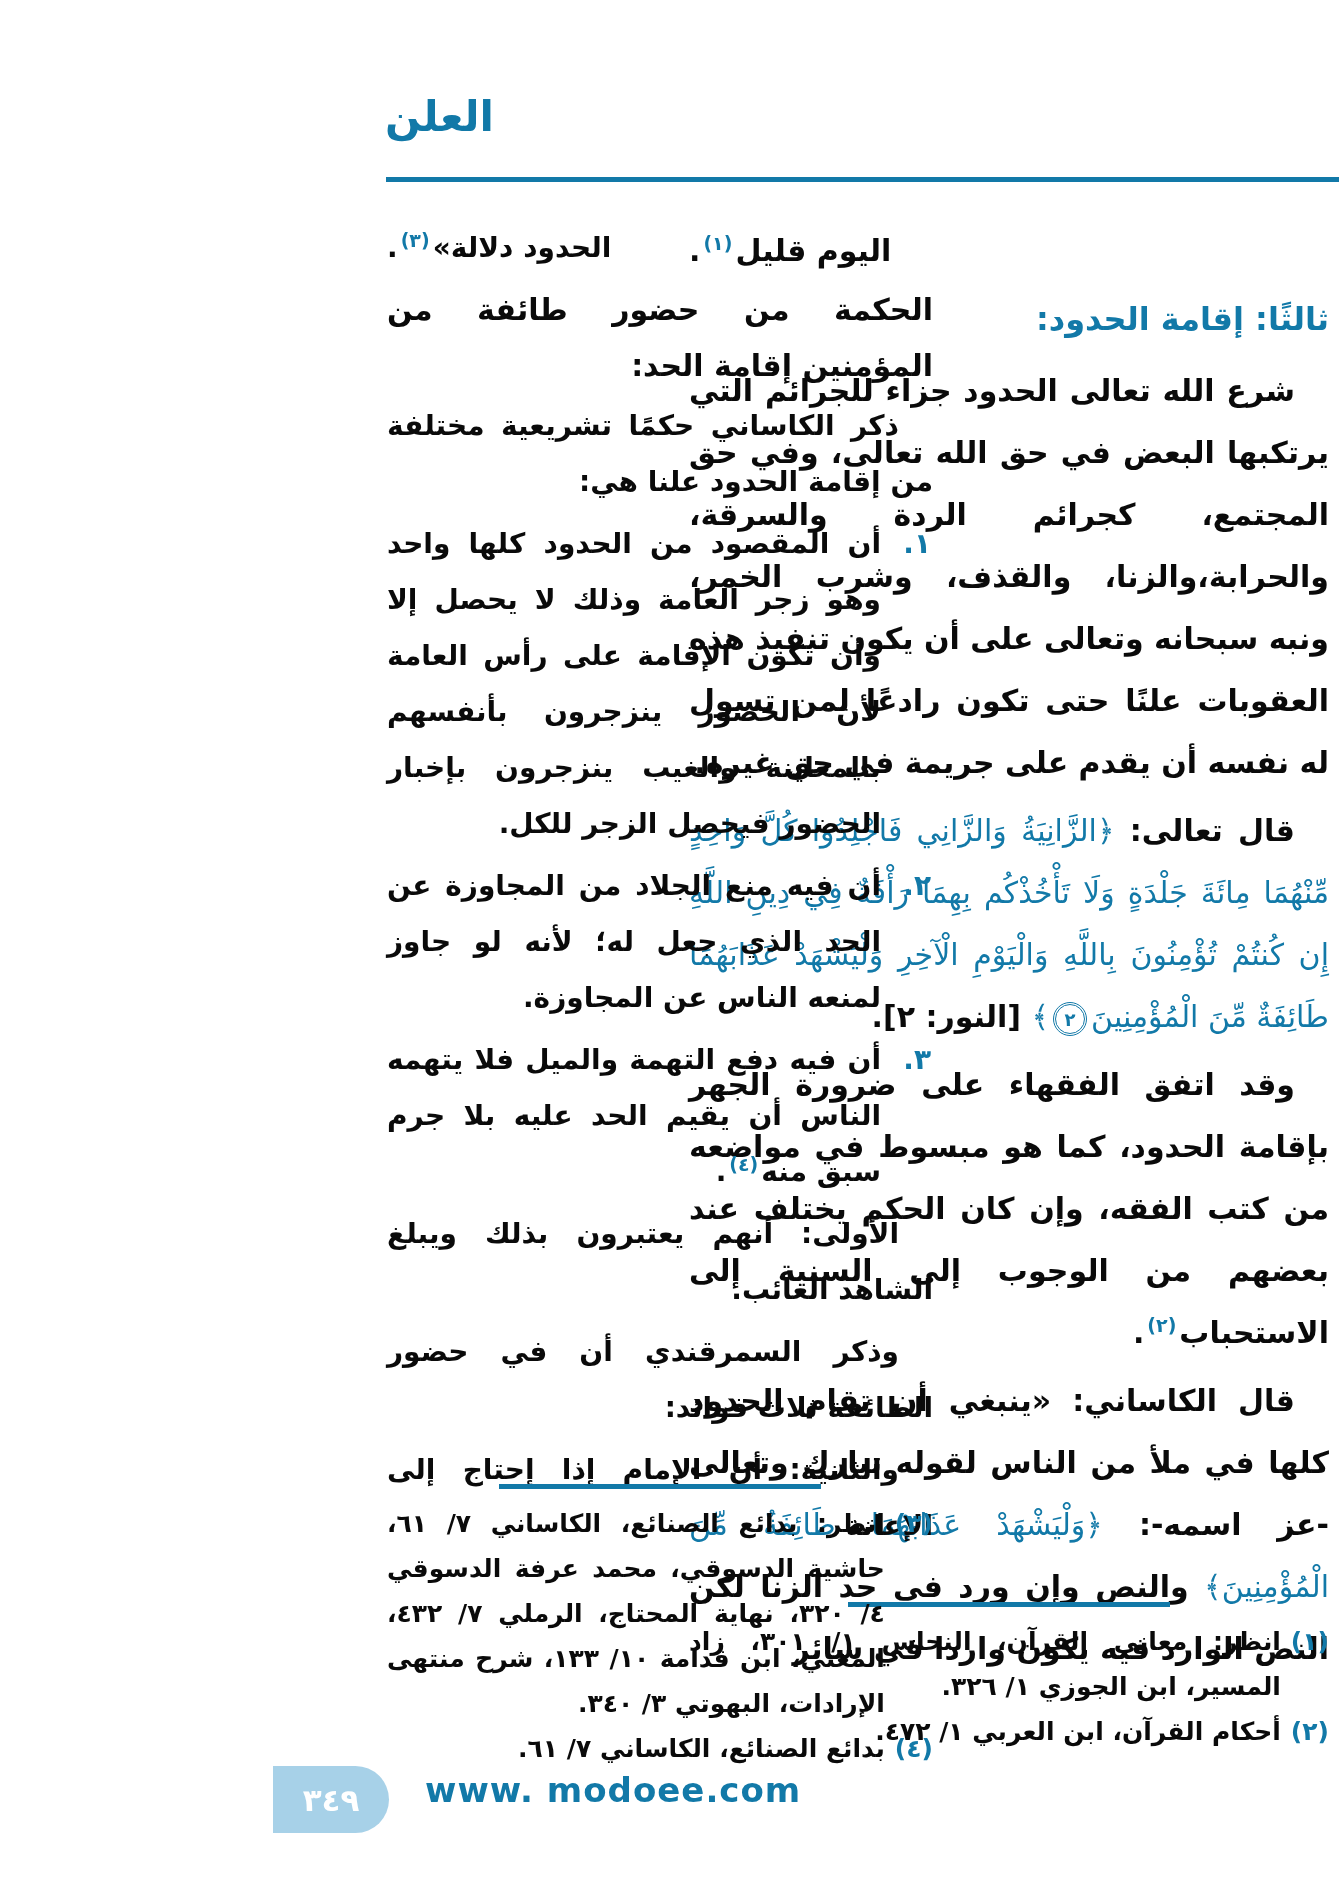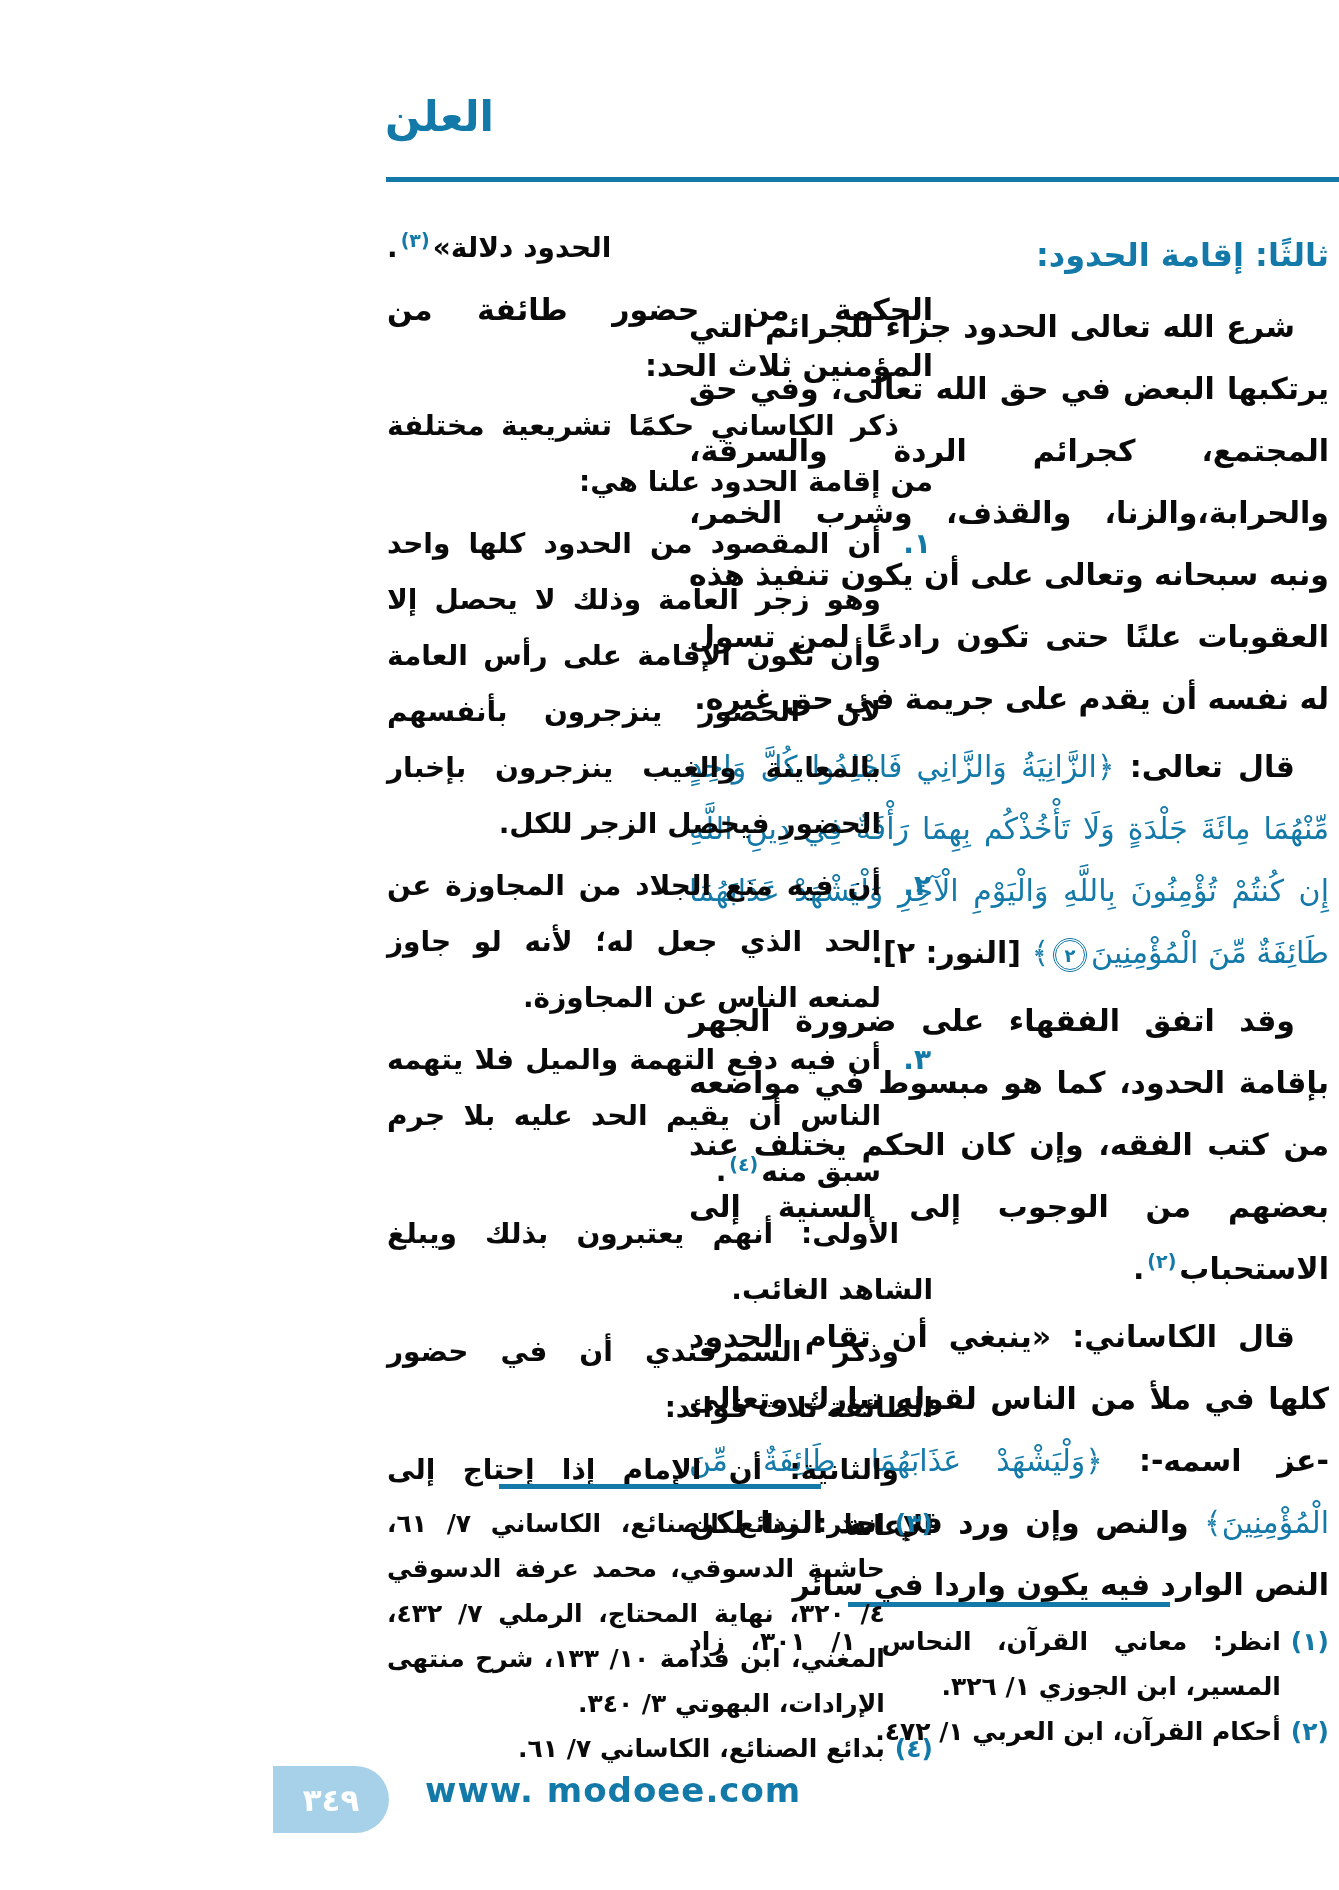--- a/index.html
+++ b/index.html
@@ -181,20 +181,21 @@
 </head>
 <body>
 
 <div class="page">
 
   <div class="header-title">العلن</div>
   <div class="header-rule"></div>
 
   <div class="col col-right">
 
+    <p class="frag frag-right"><span>اليوم قليل</span><sup class="fn-ref">(١)</sup><span>.</span></p>
 
     <p class="section-heading">ثالثًا: إقامة الحدود:</p>
 
     <p class="indent">شرع الله تعالى الحدود جزاء للجرائم التي يرتكبها البعض في حق الله تعالى، وفي حق المجتمع، كجرائم الردة والسرقة، والحرابة،والزنا، والقذف، وشرب الخمر، ونبه سبحانه وتعالى على أن يكون تنفيذ هذه العقوبات علنًا حتى تكون رادعًا لمن تسول له نفسه أن يقدم على جريمة في حق غيره.</p>
 
     <p class="indent"><span>قال تعالى: </span><span class="verse">﴿</span><span class="verse">الزَّانِيَةُ وَالزَّانِي فَاجْلِدُوا كُلَّ وَاحِدٍ مِّنْهُمَا مِائَةَ جَلْدَةٍ وَلَا تَأْخُذْكُم بِهِمَا رَأْفَةٌ فِي دِينِ اللَّهِ إِن كُنتُمْ تُؤْمِنُونَ بِاللَّهِ وَالْيَوْمِ الْآخِرِ وَلْيَشْهَدْ عَذَابَهُمَا طَائِفَةٌ مِّنَ الْمُؤْمِنِينَ</span><span class="ayah-badge">٢</span><span class="verse">﴾</span><span> [النور: ٢].</span></p>
 
     <p class="indent"><span>وقد اتفق الفقهاء على ضرورة الجهر بإقامة الحدود، كما هو مبسوط في مواضعه من كتب الفقه، وإن كان الحكم يختلف عند بعضهم من الوجوب إلى السنية إلى الاستحباب</span><sup class="fn-ref">(٢)</sup><span>.</span></p>
 
     <p class="indent"><span>قال الكاساني: «ينبغي أن تقام الحدود كلها في ملأ من الناس لقوله تبارك وتعالى -عز اسمه-: </span><span class="verse">﴿</span><span class="verse">وَلْيَشْهَدْ عَذَابَهُمَا طَائِفَةٌ مِّنَ الْمُؤْمِنِينَ</span><span class="verse">﴾</span><span> والنص وإن ورد في حد الزنا لكن النص الوارد فيه يكون واردا في سائر</span></p>
@@ -210,21 +211,21 @@
     <div class="fn-item">
       <span class="fn-num">(٢)</span>
       <span class="fn-text">أحكام القرآن، ابن العربي ١/ ٤٧٢.</span>
     </div>
   </div>
 
   <div class="col col-left">
 
     <p class="frag frag-left"><span>الحدود دلالة»</span><sup class="fn-ref">(٣)</sup><span>.</span></p>
 
-    <p class="black-heading">الحكمة من حضور طائفة من المؤمنين ثلاث الحد:</p>
+    <p class="black-heading">الحكمة من حضور طائفة من المؤمنين إقامة الحد:</p>
 
     <p class="indent">ذكر الكاساني حكمًا تشريعية مختلفة من إقامة الحدود علنا هي:</p>
 
     <div class="list-item">
       <span class="list-num">١.</span>
       <span>أن المقصود من الحدود كلها واحد وهو زجر العامة وذلك لا يحصل إلا وأن تكون الإقامة على رأس العامة لأن الحضور ينزجرون بأنفسهم بالمعاينة والغيب ينزجرون بإخبار الحضور فيحصل الزجر للكل.</span>
     </div>
 
     <div class="list-item">
       <span class="list-num">٢.</span>

